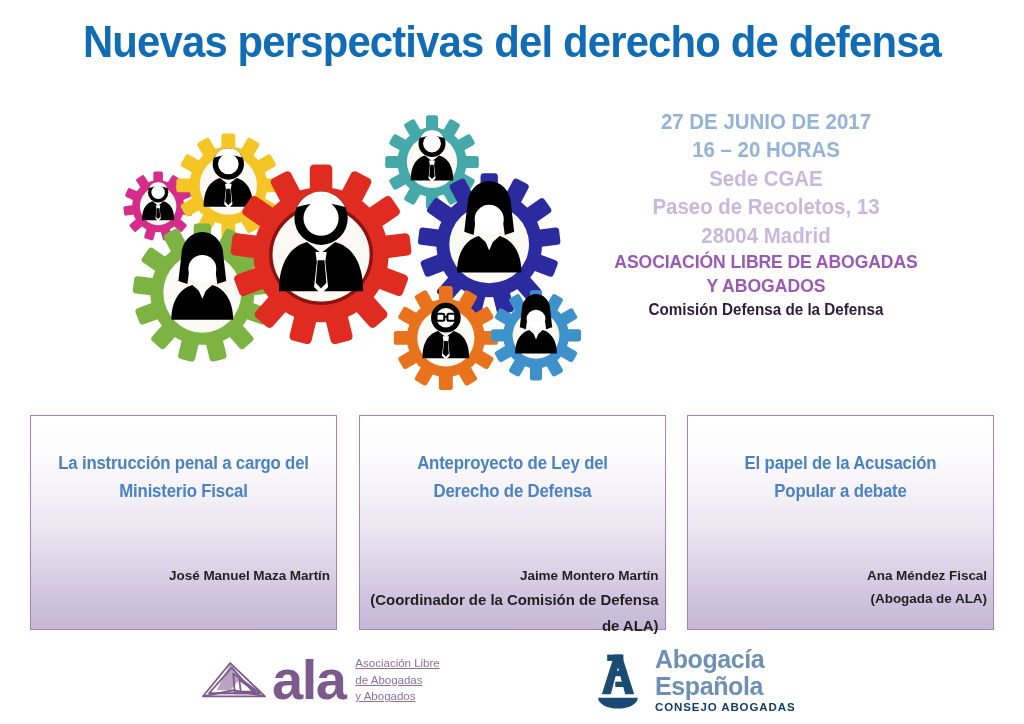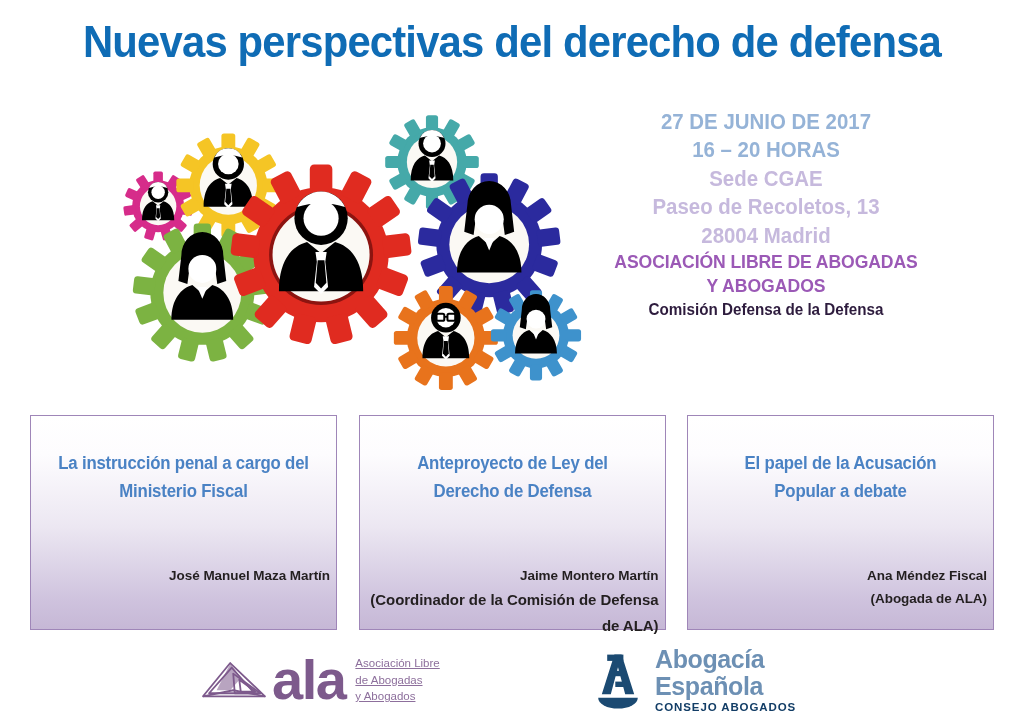--- a/index.html
+++ b/index.html
@@ -527,17 +527,17 @@
         <path d="M26,4 L34,4 L48,48 L38,48 L30,18 L22,48 L12,48 Z" fill="#1b4a72"></path>
         <rect x="18" y="4" width="18" height="7" fill="#1b4a72"></rect>
         <rect x="26" y="22" width="12" height="6" fill="#1b4a72"></rect>
         <rect x="27" y="34" width="13" height="6" fill="#1b4a72"></rect>
         <path d="M8,52 L52,52 A22,12 0 0 1 8,52 Z" fill="#1b4a72"></path>
       </svg>
     </span>
     <span class="ab-text">
       <span class="ab-l1">Abogacía</span>
       <span class="ab-l2">Española</span>
-      <span class="ab-l3">CONSEJO ABOGADOS</span>
+      <span class="ab-l3">CONSEJO ABOGADAS</span>
     </span>
   </div>
 
 </div>
 
 </body></html>

